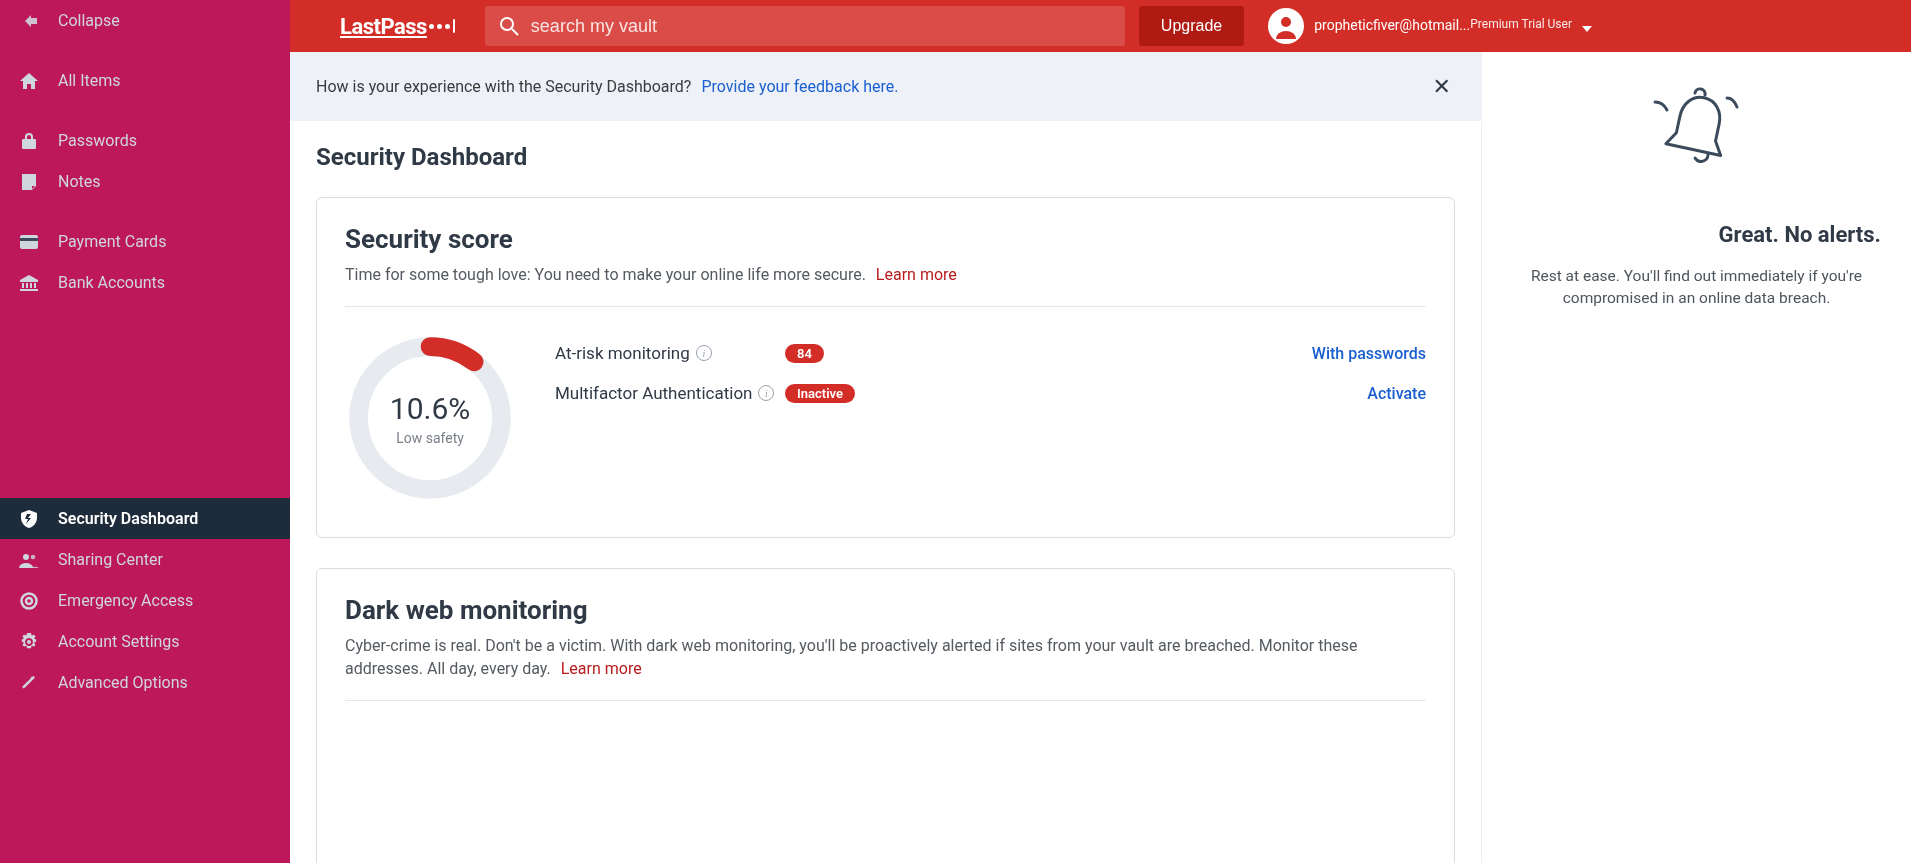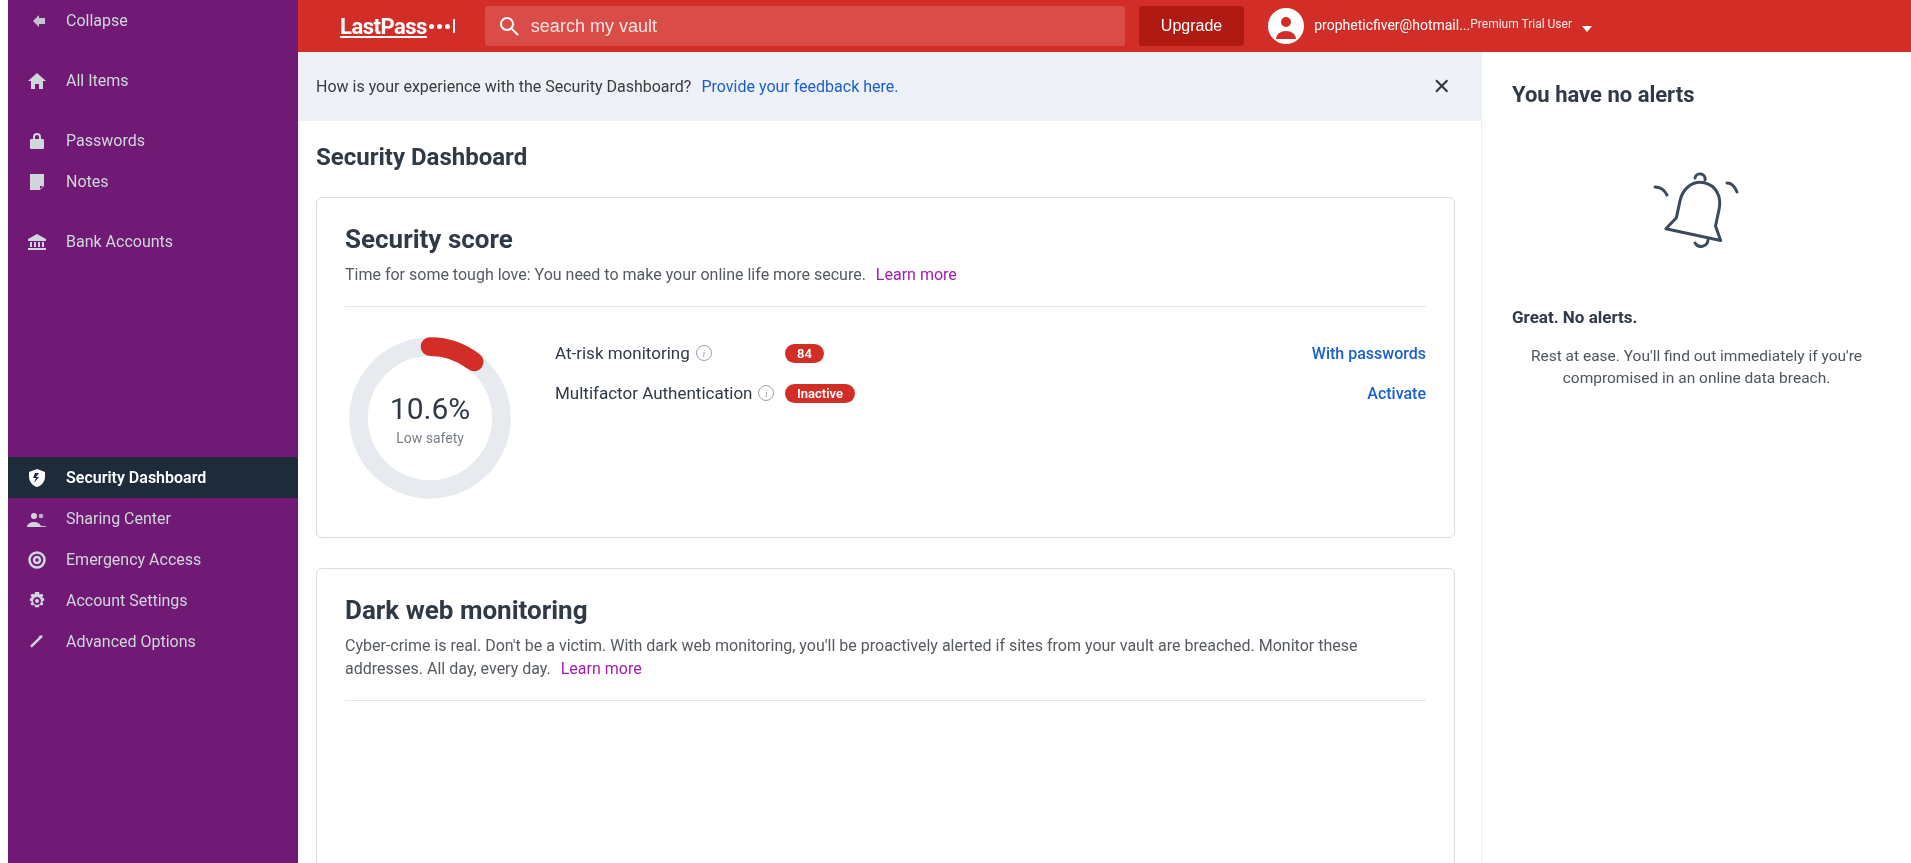--- a/index.html
+++ b/index.html
@@ -19,21 +19,21 @@
 .upgrade-btn { margin-left:14px; background:#af1a13; color:#fff; border:none; height:40px; padding:0 22px; font-size:16px; border-radius:3px; cursor:pointer;}
 .account { margin-left:24px; display:flex; align-items:center; color:#fff; cursor:pointer;}
 .avatar { width:36px; height:36px; border-radius:50%; background:#fff; display:flex; align-items:center; justify-content:center; margin-right:10px;}
 .avatar svg { }
 .account-text { display:flex; flex-direction:row; font-size:13px; line-height:1.25;}
 .account-email { font-size:14px; }
 .account-role { font-size:12px; opacity:0.9;}
 .account-caret { margin-left:10px; }
 
 
-.sidebar { position:fixed; top:0; left:8px; bottom:0; width:290px; background:#701a75; color:#cfd6dc; z-index:20;}
+.sidebar { position:fixed; top:0; left:0; bottom:0; width:290px; background:#be185d; color:#cfd6dc; z-index:20;}
 .side-item { display:flex; align-items:center; height:41px; padding:0 18px; cursor:pointer; font-size:16px; color:#cfd6dc;}
 .side-item .icon { width:22px; display:flex; justify-content:center; margin-right:18px; }
 .side-spacer { height:19px; }
 .side-item.active { background:#1d2b3a; color:#fff; font-weight:600;}
 .side-item.active .icon { color:#fff; }
 
 
 .main { position:fixed; top:52px; left:290px; right:0; bottom:0; display:flex; }
 .content-col { flex:1; position:relative; overflow:hidden; background:#f5f6f7;}
 .scroll-area { overflow-y:scroll; height:100%; }
@@ -41,41 +41,41 @@
 .feedback-bar { background:#eef1f8; padding:18px 26px; display:flex; align-items:center; font-size:16px; color:#3b3b3b; }
 .feedback-bar .link { color:#1a5fd0; margin-left:10px; cursor:pointer;}
 .feedback-bar .close { margin-left:auto; cursor:pointer; font-size:22px; color:#303a46; padding:4px;}
 
 .content-inner { background:#fff; padding:22px 26px 60px 26px; }
 .page-title { font-size:24px; font-weight:700; color:#303a46; margin-bottom:26px;}
 
 .card { border:1px solid #d9dde2; border-radius:6px; padding:26px 28px 34px 28px; margin-bottom:30px;}
 .card-title { font-size:26px; font-weight:700; color:#303a46; margin-bottom:10px;}
 .card-sub { font-size:16px; color:#555a60; line-height:1.4;}
-.card-sub .link { color:#a21caf; margin-left:6px; cursor:pointer;}
+.card-sub .link { color:#b91c1c; margin-left:6px; cursor:pointer;}
 .card hr { border:none; border-top:1px solid #e3e6ea; margin:20px 0 26px 0;}
 
 .score-row { display:flex; align-items:flex-start; }
 .gauge-wrap { width:170px; height:170px; position:relative; margin-right:40px;}
 .gauge-wrap svg { width:100%; height:100%; }
 .gauge-center { position:absolute; inset:0; display:flex; flex-direction:column; align-items:center; justify-content:center;}
 .gauge-value { font-size:30px; color:#303a46; font-weight:400;}
 .gauge-label { font-size:14px; color:#7a8089; margin-top:4px;}
 .metrics { flex:1; }
 .metric-row { display:flex; align-items:center; padding:10px 0; }
 .metric-label { font-size:17px; color:#303a46; display:flex; align-items:center; gap:6px; width:230px;}
 .info-icon { width:16px; height:16px; border:1px solid #9aa2ab; border-radius:50%; display:inline-flex; align-items:center; justify-content:center; font-size:10px; color:#9aa2ab; font-style:italic; font-family:serif;}
 .badge { background:#d32d27; color:#fff; border-radius:12px; padding:2px 12px; font-size:13px; font-weight:600; min-width:34px; text-align:center;}
 .metric-action { margin-left:auto; color:#1a5fd0; font-size:16px; cursor:pointer; font-weight:500;}
 
 
 .alerts-panel { width:430px; background:#fff; border-left:1px solid #eceef1; padding:30px 30px; }
 .alerts-title { font-size:22px; font-weight:700; color:#303a46; margin-bottom:60px;}
 .bell-wrap { display:flex; justify-content:center; margin-bottom:40px;}
-.alerts-status { text-align:left; font-size:17px; font-weight:700; color:#303a46; margin-bottom:18px;}
+.alerts-status { text-align:right; font-size:22px; font-weight:700; color:#303a46; margin-bottom:18px;}
 .alerts-desc { text-align:center; font-size:15.5px; color:#4e555d; line-height:1.45;}
 
 
 .scroll-area::-webkit-scrollbar { width:14px; }
 .scroll-area::-webkit-scrollbar-track { background:#f0f0f0;}
 .scroll-area::-webkit-scrollbar-thumb { background:#c7c7c7; border-radius:2px;}
 
 </style>
 </head>
 <body>
@@ -109,20 +109,29 @@
   </div>
   <div class="side-item">
     <span class="icon">
         <svg width="14" height="16" viewBox="0 0 14 16" fill="currentColor">
           <path d="M0 0 H14 V12 L10 16 H0 Z M10 12 V15 L13 12 Z"></path>
         </svg>
       </span>
     <span>Notes</span>
   </div>
   <div class="side-spacer"></div>
+  <div class="side-item">
+    <span class="icon">
+        <svg width="18" height="14" viewBox="0 0 18 14" fill="currentColor">
+          <rect x="0" y="0" width="18" height="14" rx="2"></rect>
+          <rect x="0" y="3" width="18" height="3" fill="#3b4b5b"></rect>
+        </svg>
+      </span>
+    <span>Payment Cards</span>
+  </div>
   <div class="side-item">
     <span class="icon">
         <svg width="18" height="16" viewBox="0 0 18 16" fill="currentColor">
           <path d="M9 0 L18 5 V7 H0 V5 Z"></path>
           <rect x="2" y="8" width="2" height="5"></rect>
           <rect x="6" y="8" width="2" height="5"></rect>
           <rect x="10" y="8" width="2" height="5"></rect>
           <rect x="14" y="8" width="2" height="5"></rect>
           <rect x="0" y="14" width="18" height="2"></rect>
         </svg>
@@ -272,21 +281,20 @@
             <span class="link">Learn more</span>
           </p>
           <hr>
           <div style="height:120px;"></div>
         </section>
       </div>
     </div>
   </div>
 
   <aside class="alerts-panel">
-    <h2 class="alerts-title">You have no alerts</h2>
     <div class="bell-wrap">
       <svg width="100" height="100" viewBox="0 0 100 100" fill="none" stroke="#3b4b5b" stroke-width="3" stroke-linecap="round" stroke-linejoin="round">
         <path d="M50 15 C38 15 30 25 30 38 V55 L22 68 H78 L70 55 V38 C70 25 62 15 50 15 Z" transform="rotate(12 50 50)"></path>
         <path d="M48 76 a7 7 0 0 0 13 -3"></path>
         <path d="M20 28 C17 22 13 20 8 20"></path>
         <path d="M80 16 C85 16 88 20 90 25"></path>
         <path d="M48 11 a5 5 0 0 1 10 2"></path>
       </svg>
     </div>
     <div class="alerts-status">Great. No alerts.</div>

